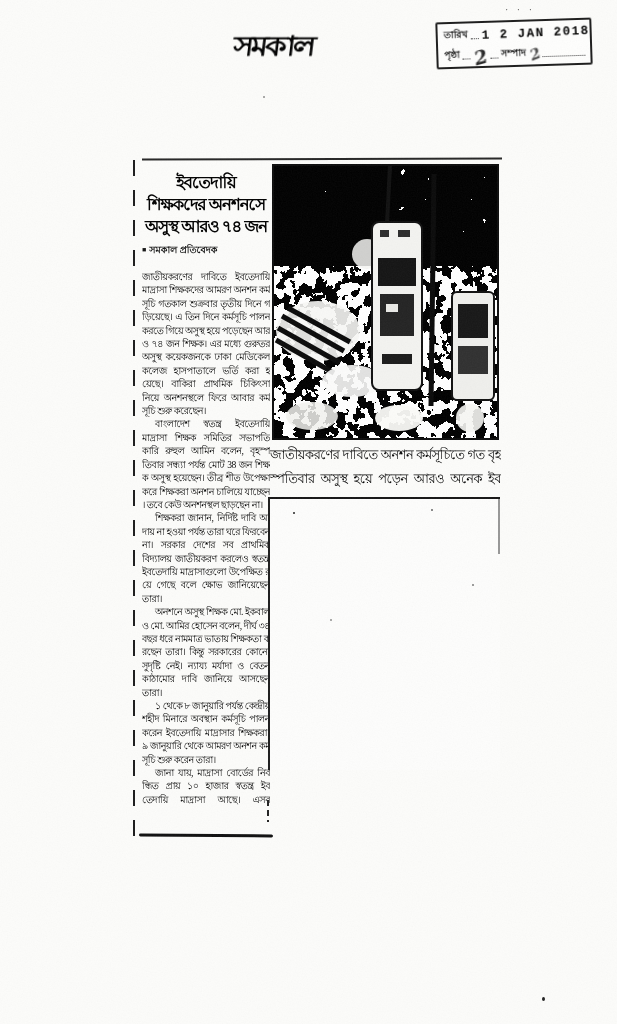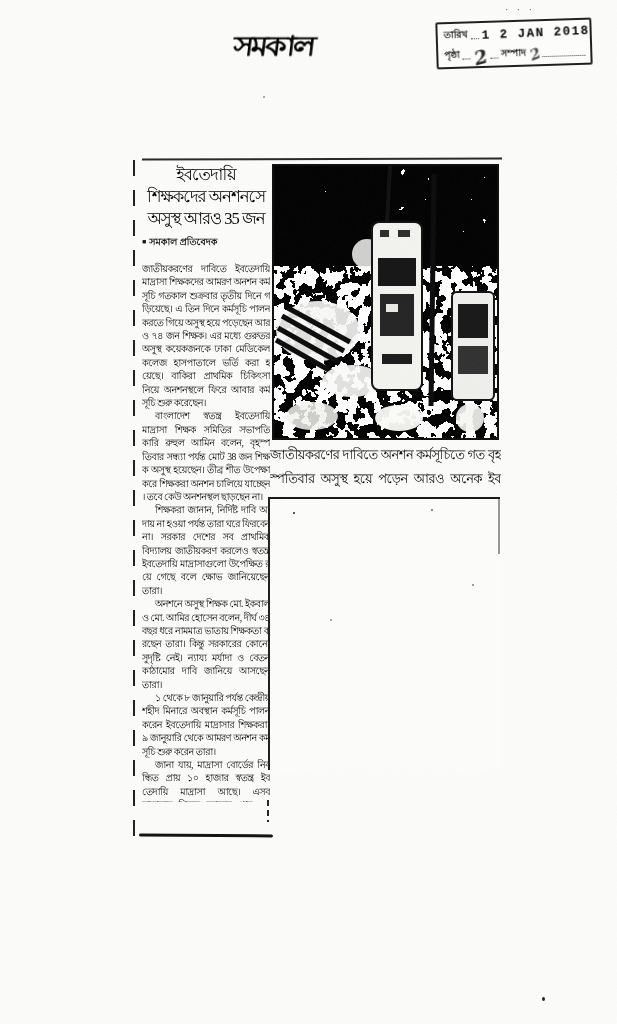--- a/index.html
+++ b/index.html
@@ -71,22 +71,22 @@
     background: #101010; border-radius: 2px; transform: rotate(0.4deg);
   }
   .edge-col-dash {
     position: absolute; left: 137px; top: 648px; width: 2px; height: 22px;
     background: repeating-linear-gradient(to bottom, #222 0 6px, transparent 6px 10px);
   }
 
   
   .column { position: absolute; left: 12px; top: 12px; width: 128px; height: 642px; overflow: hidden; }
   .headline {
-    text-align: center; font-weight: normal; font-size: 16.5px; line-height: 22px;
-    color: #0c0c0c; letter-spacing: -1px; filter: blur(0.3px) contrast(1.4);
+    text-align: center; font-weight: bold; font-size: 16.5px; line-height: 22px;
+    color: #0c0c0c; letter-spacing: -1px; filter: blur(0.3px) contrast(1.4); margin-top: 8px;
   }
   .byline {
     margin-top: 5px; font-size: 9.5px; font-weight: bold; color: #151515;
     display: flex; align-items: center; gap: 3px; filter: blur(0.25px);
   }
   .byline-sq { font-size: 7px; line-height: 7px; }
   .body-text {
     margin-top: 12px; height: 540px; overflow: hidden;
     font-size: 9.6px; line-height: 13.4px; text-align: justify;
     color: #1b1b1b; letter-spacing: -0.5px; word-break: break-all;
@@ -159,21 +159,21 @@
   </div>
 
   <div class="clipping">
     <div class="edge-left"></div>
     <div class="edge-top"></div>
 
     <div class="column">
       <div class="headline">
         <div>ইবতেদায়ি</div>
         <div>শিক্ষকদের অনশনসে</div>
-        <div>অসুস্থ আরও 35 জন</div>
+        <div>অসুস্থ আরও ৭৪ জন</div>
       </div>
       <div class="byline">
         <span class="byline-sq">■</span>
         <span>সমকাল প্রতিবেদক</span>
       </div>
       <div class="body-text">
         <p>জাতীয়করণের দাবিতে ইবতেদায়ি মাদ্রাসা শিক্ষকদের আমরণ অনশন কর্মসূচি গতকাল শুক্রবার তৃতীয় দিনে গড়িয়েছে। এ তিন দিনে কর্মসূচি পালন করতে গিয়ে অসুস্থ হয়ে পড়েছেন আরও ৭৪ জন শিক্ষক। এর মধ্যে গুরুতর অসুস্থ কয়েকজনকে ঢাকা মেডিকেল কলেজ হাসপাতালে ভর্তি করা হয়েছে। বাকিরা প্রাথমিক চিকিৎসা নিয়ে অনশনস্থলে ফিরে আবার কর্মসূচি শুরু করেছেন।</p>
         <p>বাংলাদেশ স্বতন্ত্র ইবতেদায়ি মাদ্রাসা শিক্ষক সমিতির সভাপতি কারি রুহুল আমিন বলেন, বৃহস্পতিবার সন্ধ্যা পর্যন্ত মোট 38 জন শিক্ষক অসুস্থ হয়েছেন। তীব্র শীত উপেক্ষা করে শিক্ষকরা অনশন চালিয়ে যাচ্ছেন। তবে কেউ অনশনস্থল ছাড়ছেন না।</p>
         <p>শিক্ষকরা জানান, নির্দিষ্ট দাবি আদায় না হওয়া পর্যন্ত তারা ঘরে ফিরবেন না। সরকার দেশের সব প্রাথমিক বিদ্যালয় জাতীয়করণ করলেও স্বতন্ত্র ইবতেদায়ি মাদ্রাসাগুলো উপেক্ষিত রয়ে গেছে বলে ক্ষোভ জানিয়েছেন তারা।</p>
         <p>অনশনে অসুস্থ শিক্ষক মো. ইকবাল ও মো. আমির হোসেন বলেন, দীর্ঘ ৩৪ বছর ধরে নামমাত্র ভাতায় শিক্ষকতা করছেন তারা। কিন্তু সরকারের কোনো সুদৃষ্টি নেই। ন্যায্য মর্যাদা ও বেতন কাঠামোর দাবি জানিয়ে আসছেন তারা।</p>

